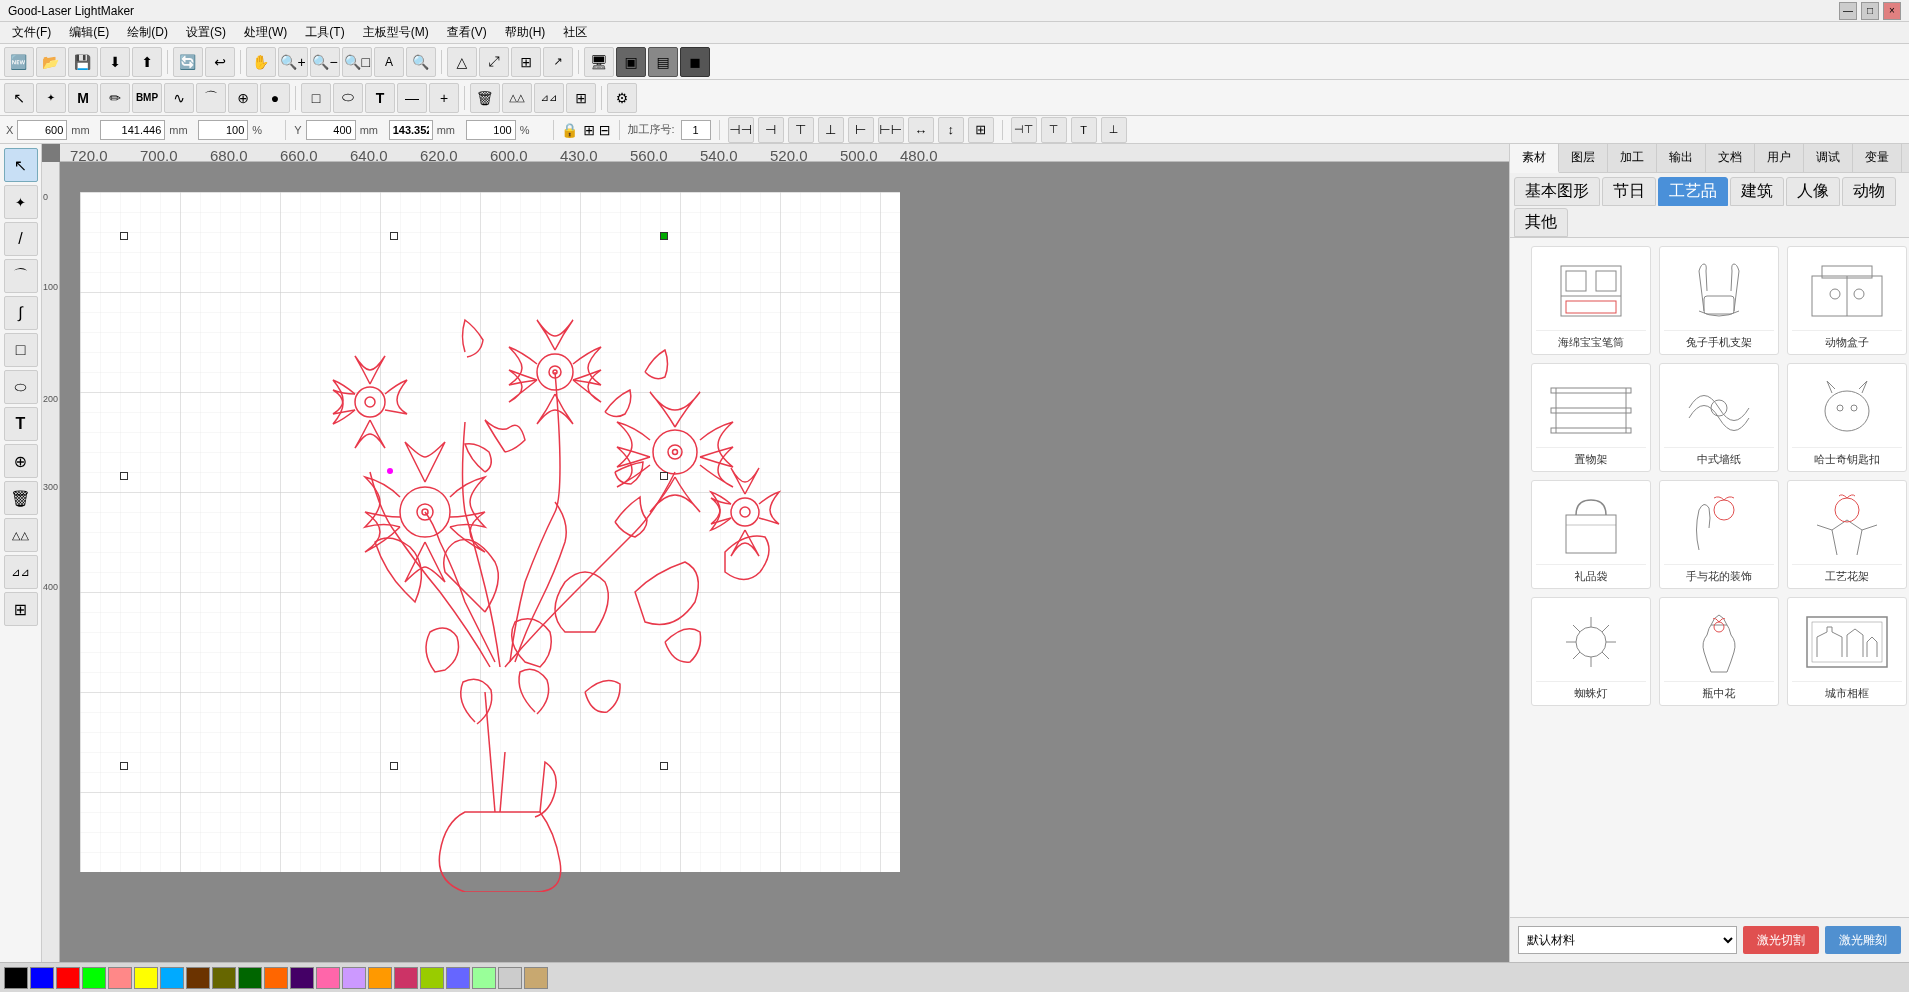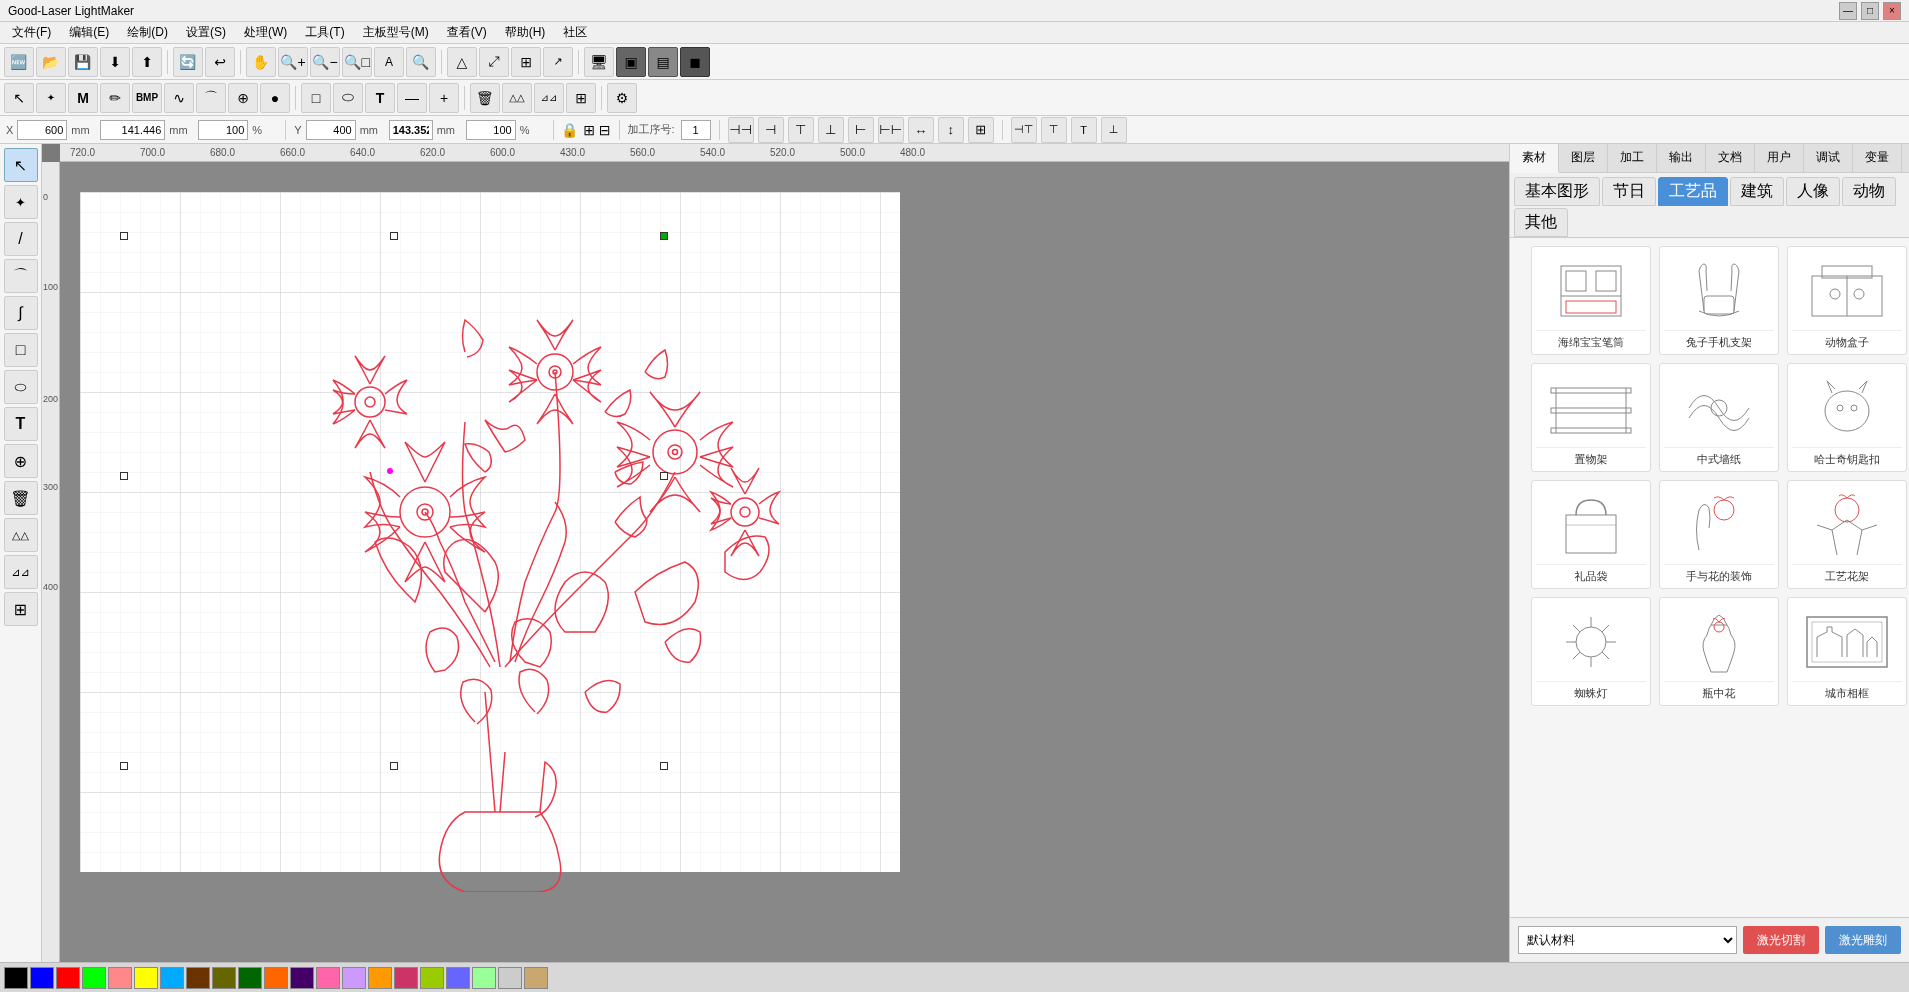--- a/index.html
+++ b/index.html
@@ -274,21 +274,21 @@
     }
     .color-swatch {
       width: 24px; height: 22px;
       border: 1px solid #888;
       cursor: pointer;
     }
 
     
     .ruler-tick {
       position: absolute;
-      font-size: 10px;
+      font-size: 15px;
       color: #555;
       top: 3px;
     }
     .vtick {
       position: absolute;
       font-size: 9px;
       color: #555;
       left: 1px;
       writing-mode: horizontal-tb;
     }

